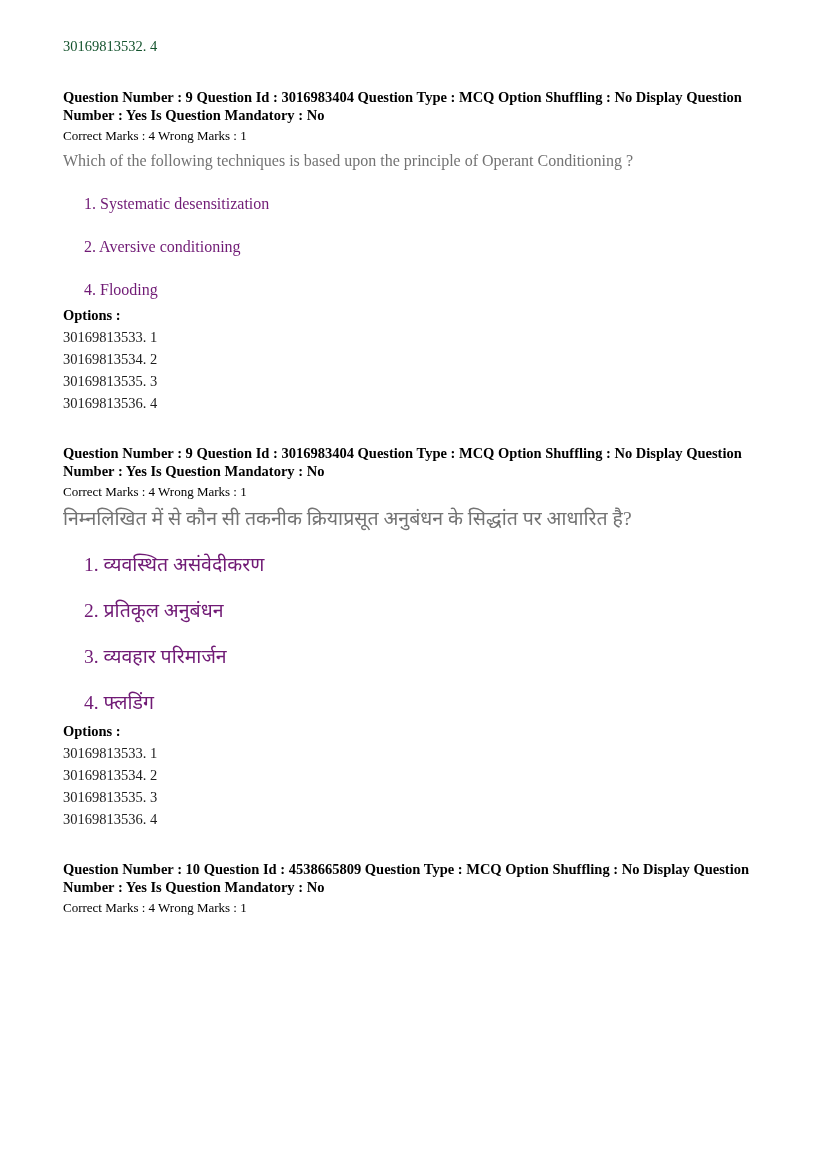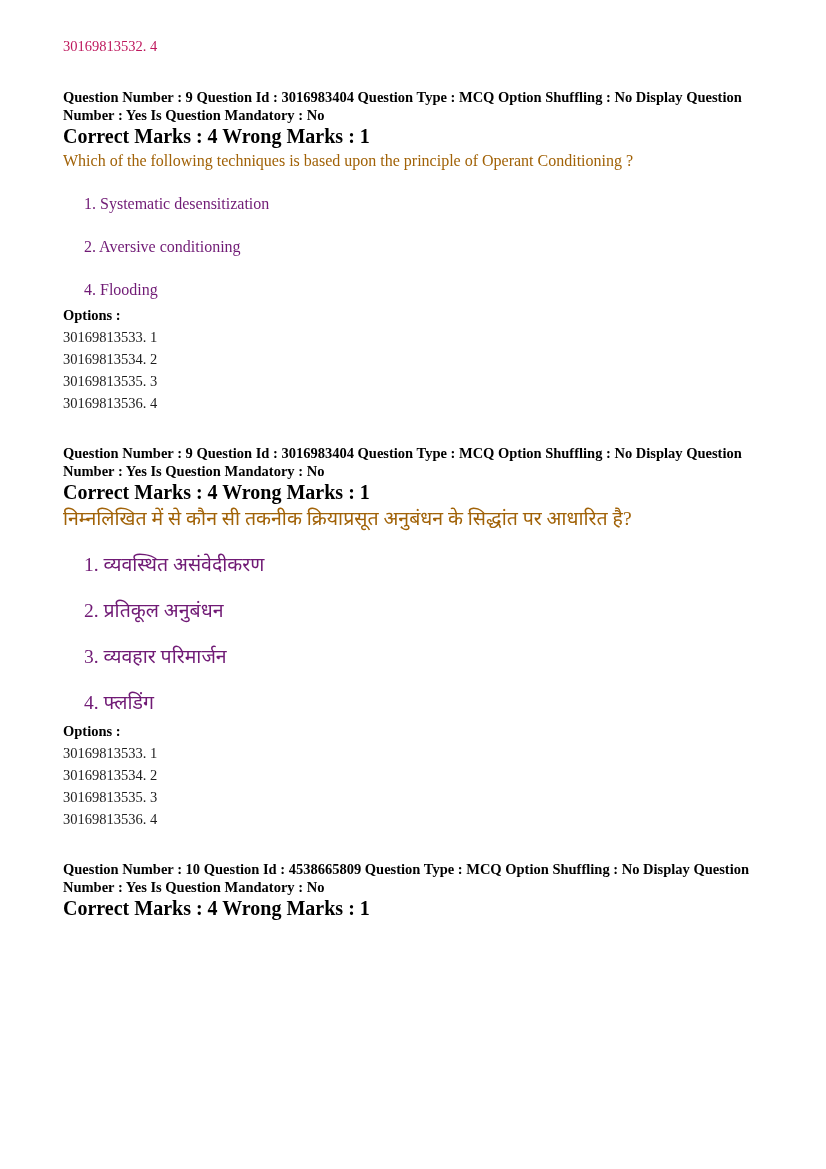--- a/index.html
+++ b/index.html
@@ -9,41 +9,41 @@
     height: 1169px;
     background: #ffffff;
     font-family: "Liberation Serif", "DejaVu Serif", serif;
     color: #000000;
     padding: 38px 62px 0 63px;
     overflow: hidden;
   }
   .top-id {
     font-size: 14.5px;
     line-height: 16px;
-    color: #be185d;
+    color: #14532d;
     margin: 0 0 34px 0;
   }
   .q-block { margin: 0; }
   .meta {
     font-weight: bold;
     font-size: 14.5px;
     line-height: 18px;
     margin: 0 0 3px 0;
   }
   .marks {
-    font-weight: bold;
-    font-size: 20px;
+    font-weight: normal;
+    font-size: 13px;
     line-height: 18px;
     margin: 0 0 6px 0;
   }
   
   .question {
     font-size: 16px;
     line-height: 19px;
-    color: #a16207;
+    color: #737373;
     margin: 0;
     filter: blur(0.3px);
   }
   .question.hi {
     font-size: 19.5px;
     line-height: 24px;
     margin-top: 1px;
   }
   .choice {
     font-size: 16px;

